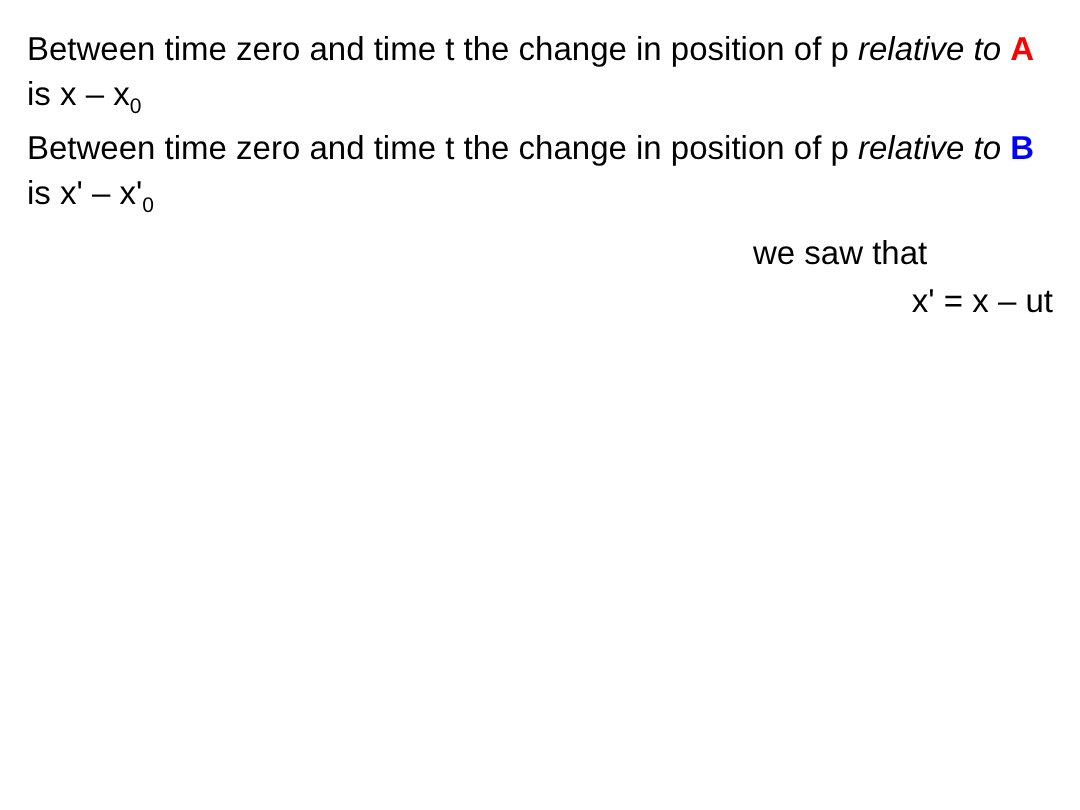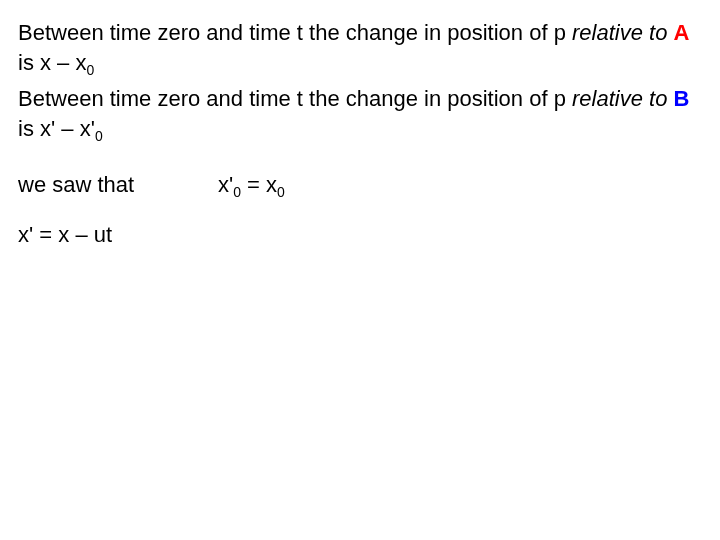--- a/index.html
+++ b/index.html
@@ -1,18 +1,19 @@
 <!DOCTYPE html>
 <html><head>
   <meta charset="utf-8">
   <style>
     * {
       margin: 0;
       padding: 0;
       box-sizing: border-box;
+      align-items: flex-end;
     }
 
     body {
       width: 720px;
       height: 540px;
       background: #ffffff;
       font-family: Arial, sans-serif;
       font-size: 22px;
       color: #000000;
       padding: 18px 18px;
@@ -45,21 +46,21 @@
     }
 
     .section-gap {
       margin-top: 22px;
     }
 
     .two-col {
       display: flex;
       flex-direction: row;
       align-items: baseline;
-      margin-top: 22px;
+      margin-top: 6px;
     }
 
     .col-label {
       min-width: 200px;
       font-size: 22px;
     }
 
     .col-expr {
       font-size: 22px;
     }
@@ -77,22 +78,19 @@
   <div class="line-block">
     <span>Between time zero and time t the change in position of p </span><span class="italic">relative to</span><span> </span><span class="color-a">A</span><span> is  x – x</span><sub>0</sub>
   </div>
 
   <div class="line-block">
     <span>Between time zero and time t the change in position of p </span><span class="italic">relative to</span><span> </span><span class="color-b">B</span><span> is  x' – x'</span><sub>0</sub>
   </div>
 
   <div class="two-col section-gap">
     <div class="col-label">we saw that</div>
-    <div class="col-expr">
-      <span>x'</span><sub>0</sub><span> = x</span><sub>0</sub>
-    </div>
   </div>
 
   <div class="two-col section-gap">
     <div class="col-expr">x'  = x – ut</div>
   </div>
 
 </div>
 
 </body></html>

